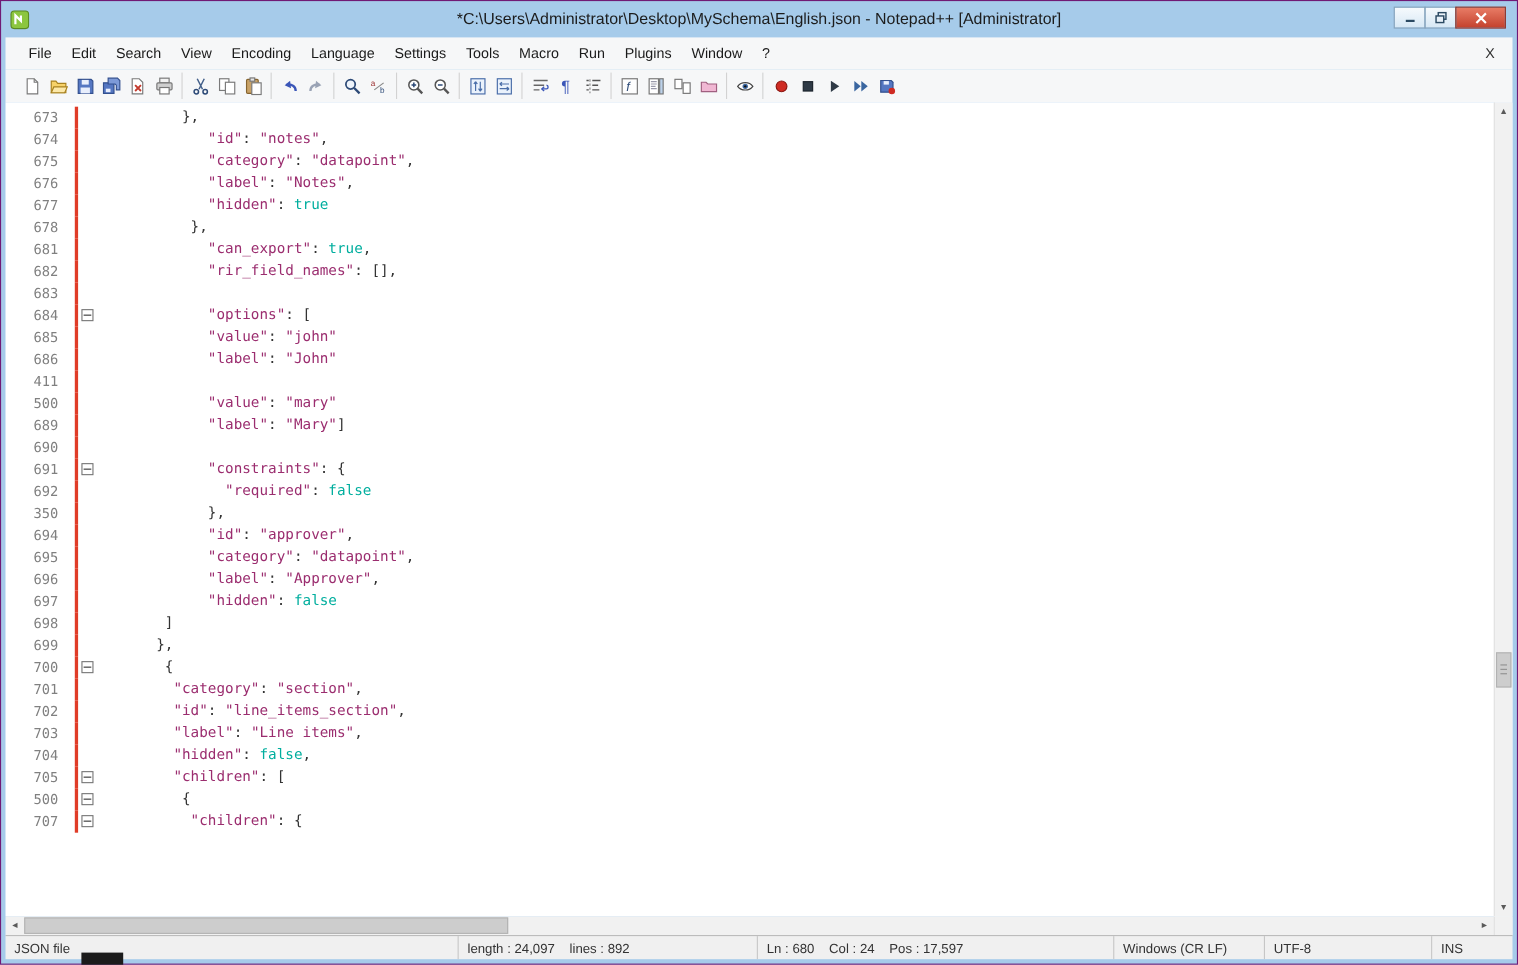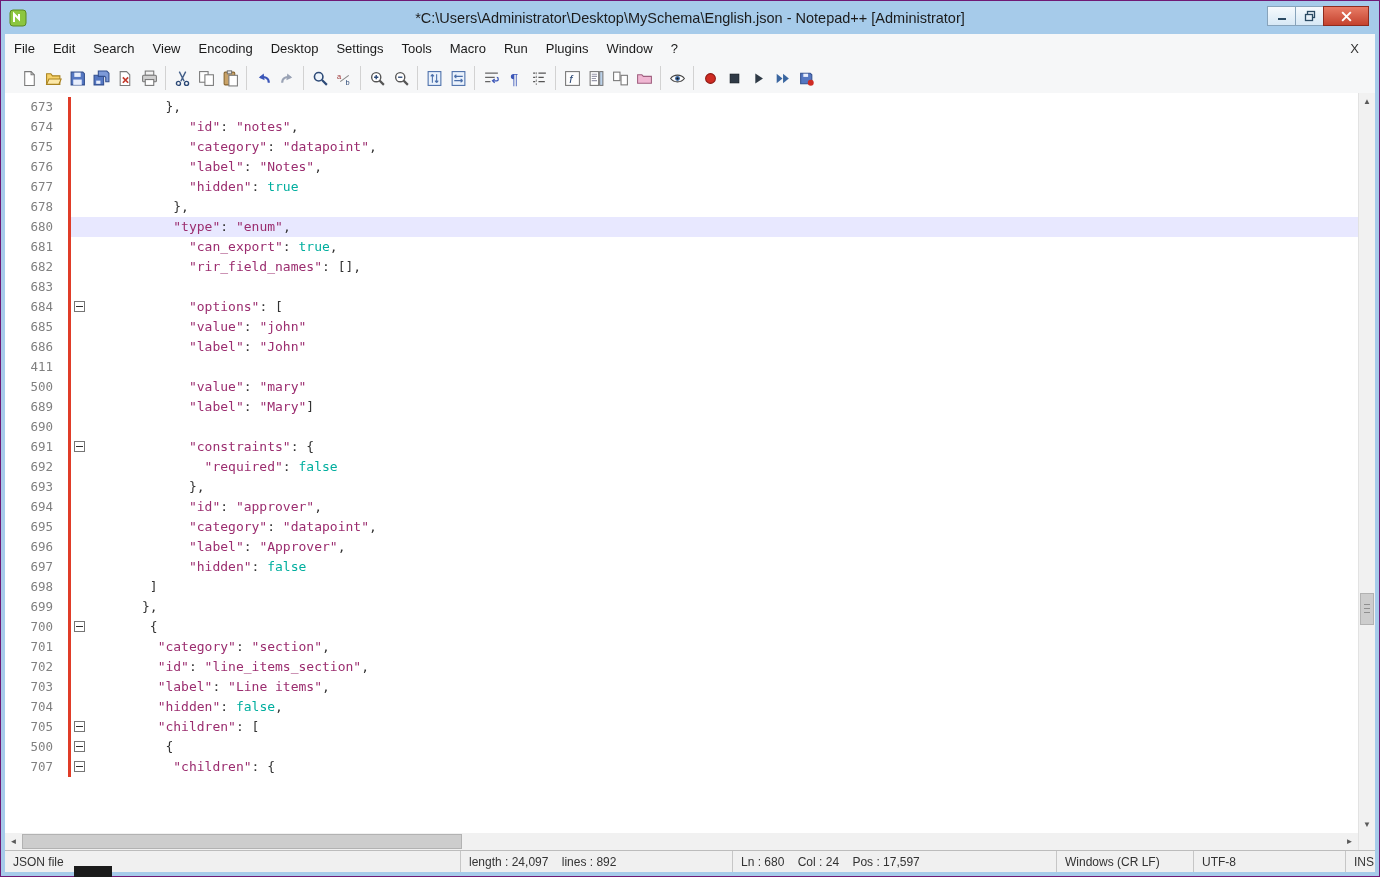--- a/index.html
+++ b/index.html
@@ -14,21 +14,21 @@
   .app-icon { margin-left:4px; width:18px; height:18px; flex:none; z-index:2; }
   .titlebar .title { position:absolute; left:0; right:0; text-align:center;
                      font-size:14.5px; color:#1c1c1c; white-space:nowrap; }
   .win-controls { position:absolute; right:6px; top:5px; display:flex; z-index:3; }
   .wbtn { width:29px; height:20px; display:flex; align-items:center; justify-content:center;
           background:linear-gradient(#f6fafd,#d7e8f5); border:1px solid #87a3bb; margin-left:-1px; }
   .wbtn.close { width:46px; background:linear-gradient(#e87c66,#c4422e); border-color:#8e2b1e; }
 
   
   .menubar { height:29px; flex:none; background:#f6f7f8; display:flex; align-items:center;
-             padding-left:0; font-size:13px; color:#1a1a1a; position:relative; }
+             padding-left:12px; font-size:13px; color:#1a1a1a; position:relative; }
   .menu-items { display:flex; }
   .menu-item { padding:4px 9px; cursor:default; }
   .menu-close { position:absolute; right:16px; font-size:13px; color:#333; }
 
   
   .toolbar { height:30px; flex:none; background:#f6f7f8; display:flex; align-items:center; padding-left:8px; }
   .tb-group { display:flex; align-items:center; padding:0 4px; }
   .tb-group + .tb-group { border-left:1px solid #d2d2d2; }
   .tb-btn { width:24px; height:24px; border:0; background:transparent; padding:0;
             display:flex; align-items:center; justify-content:center; }
@@ -75,21 +75,21 @@
   .harrow.left { left:0; } .harrow.right { right:0; }
   .hthumb { position:absolute; left:17px; width:440px; top:1px; bottom:1px;
             background:#cdcdcd; border:1px solid #b2b2b2; }
   .scroll-corner { width:17px; flex:none; background:#f1f1f1; border-left:1px solid #e2e2e2; }
 
   
   .statusbar { height:22px; flex:none; display:flex; background:#f0f0f0;
                border-top:1px solid #bcbcbc; font-size:12px; color:#333; }
   .sb { display:flex; align-items:center; padding-left:8px; border-right:1px solid #c6c6c6;
         white-space:pre; overflow:hidden; }
-  .sb.doc { width:456px; } .sb.len { width:272px; } .sb.pos { width:324px; }
+  .sb.doc { width:412px; } .sb.len { width:272px; } .sb.pos { width:324px; }
   .sb.eol { width:137px; } .sb.enc { width:152px; } .sb.ins { flex:1; border-right:none; }
 
   .taskbar-peek { position:absolute; left:74px; top:866px; width:38px; height:11px;
                   background:#1b1b1b; z-index:60; }
 </style>
 </head>
 <body>
 
 <div class="win">
 
@@ -121,21 +121,21 @@
     </span>
   </div>
 
   <div class="menubar">
     <div class="menu-items" id="menu-items">
         <div class="menu-item">File</div>
         <div class="menu-item">Edit</div>
         <div class="menu-item">Search</div>
         <div class="menu-item">View</div>
         <div class="menu-item">Encoding</div>
-        <div class="menu-item">Desktop</div>
+        <div class="menu-item">Language</div>
         <div class="menu-item">Settings</div>
         <div class="menu-item">Tools</div>
         <div class="menu-item">Macro</div>
         <div class="menu-item">Run</div>
         <div class="menu-item">Plugins</div>
         <div class="menu-item">Window</div>
         <div class="menu-item">?</div>
       </div>
     <span class="menu-close">X</span>
   </div>
@@ -413,34 +413,33 @@
 
 
   <div class="editor-wrap">
     <div class="code-area" id="code-area">
         <div class="code-row"><span class="ln">673</span><span class="chg"></span><span class="fold"></span><span class="txt">         <span class="tk-p">},</span></span></div>
         <div class="code-row"><span class="ln">674</span><span class="chg"></span><span class="fold"></span><span class="txt">            <span class="tk-s">"id"</span><span class="tk-p">: </span><span class="tk-s">"notes"</span><span class="tk-p">,</span></span></div>
         <div class="code-row"><span class="ln">675</span><span class="chg"></span><span class="fold"></span><span class="txt">            <span class="tk-s">"category"</span><span class="tk-p">: </span><span class="tk-s">"datapoint"</span><span class="tk-p">,</span></span></div>
         <div class="code-row"><span class="ln">676</span><span class="chg"></span><span class="fold"></span><span class="txt">            <span class="tk-s">"label"</span><span class="tk-p">: </span><span class="tk-s">"Notes"</span><span class="tk-p">,</span></span></div>
         <div class="code-row"><span class="ln">677</span><span class="chg"></span><span class="fold"></span><span class="txt">            <span class="tk-s">"hidden"</span><span class="tk-p">: </span><span class="tk-k">true</span></span></div>
         <div class="code-row"><span class="ln">678</span><span class="chg"></span><span class="fold"></span><span class="txt">          <span class="tk-p">},</span></span></div>
-        <div class="code-row current"><span class="ln">680</span><span class="chg"></span><span class="fold"></span><span class="txt">          <span class="tk-s">"type"</span><span class="tk-p">: </span><span class="tk-s">"enum"</span><span class="tk-p">,</span></span></div>
         <div class="code-row"><span class="ln">681</span><span class="chg"></span><span class="fold"></span><span class="txt">            <span class="tk-s">"can_export"</span><span class="tk-p">: </span><span class="tk-k">true</span><span class="tk-p">,</span></span></div>
         <div class="code-row"><span class="ln">682</span><span class="chg"></span><span class="fold"></span><span class="txt">            <span class="tk-s">"rir_field_names"</span><span class="tk-p">: [],</span></span></div>
         <div class="code-row"><span class="ln">683</span><span class="chg"></span><span class="fold"></span><span class="txt"></span></div>
         <div class="code-row"><span class="ln">684</span><span class="chg"></span><span class="fold"><span class="fold-box"></span></span><span class="txt">            <span class="tk-s">"options"</span><span class="tk-p">: [</span></span></div>
         <div class="code-row"><span class="ln">685</span><span class="chg"></span><span class="fold"></span><span class="txt">            <span class="tk-s">"value"</span><span class="tk-p">: </span><span class="tk-s">"john"</span></span></div>
         <div class="code-row"><span class="ln">686</span><span class="chg"></span><span class="fold"></span><span class="txt">            <span class="tk-s">"label"</span><span class="tk-p">: </span><span class="tk-s">"John"</span></span></div>
         <div class="code-row"><span class="ln">411</span><span class="chg"></span><span class="fold"></span><span class="txt"></span></div>
         <div class="code-row"><span class="ln">500</span><span class="chg"></span><span class="fold"></span><span class="txt">            <span class="tk-s">"value"</span><span class="tk-p">: </span><span class="tk-s">"mary"</span></span></div>
         <div class="code-row"><span class="ln">689</span><span class="chg"></span><span class="fold"></span><span class="txt">            <span class="tk-s">"label"</span><span class="tk-p">: </span><span class="tk-s">"Mary"</span><span class="tk-p">]</span></span></div>
         <div class="code-row"><span class="ln">690</span><span class="chg"></span><span class="fold"></span><span class="txt"></span></div>
         <div class="code-row"><span class="ln">691</span><span class="chg"></span><span class="fold"><span class="fold-box"></span></span><span class="txt">            <span class="tk-s">"constraints"</span><span class="tk-p">: {</span></span></div>
         <div class="code-row"><span class="ln">692</span><span class="chg"></span><span class="fold"></span><span class="txt">              <span class="tk-s">"required"</span><span class="tk-p">: </span><span class="tk-k">false</span></span></div>
-        <div class="code-row"><span class="ln">693</span><span class="chg"></span><span class="fold"></span><span class="txt">            <span class="tk-p">},</span></span></div>
+        <div class="code-row"><span class="ln">350</span><span class="chg"></span><span class="fold"></span><span class="txt">            <span class="tk-p">},</span></span></div>
         <div class="code-row"><span class="ln">694</span><span class="chg"></span><span class="fold"></span><span class="txt">            <span class="tk-s">"id"</span><span class="tk-p">: </span><span class="tk-s">"approver"</span><span class="tk-p">,</span></span></div>
         <div class="code-row"><span class="ln">695</span><span class="chg"></span><span class="fold"></span><span class="txt">            <span class="tk-s">"category"</span><span class="tk-p">: </span><span class="tk-s">"datapoint"</span><span class="tk-p">,</span></span></div>
         <div class="code-row"><span class="ln">696</span><span class="chg"></span><span class="fold"></span><span class="txt">            <span class="tk-s">"label"</span><span class="tk-p">: </span><span class="tk-s">"Approver"</span><span class="tk-p">,</span></span></div>
         <div class="code-row"><span class="ln">697</span><span class="chg"></span><span class="fold"></span><span class="txt">            <span class="tk-s">"hidden"</span><span class="tk-p">: </span><span class="tk-k">false</span></span></div>
         <div class="code-row"><span class="ln">698</span><span class="chg"></span><span class="fold"></span><span class="txt">       <span class="tk-p">]</span></span></div>
         <div class="code-row"><span class="ln">699</span><span class="chg"></span><span class="fold"></span><span class="txt">      <span class="tk-p">},</span></span></div>
         <div class="code-row"><span class="ln">700</span><span class="chg"></span><span class="fold"><span class="fold-box"></span></span><span class="txt">       <span class="tk-p">{</span></span></div>
         <div class="code-row"><span class="ln">701</span><span class="chg"></span><span class="fold"></span><span class="txt">        <span class="tk-s">"category"</span><span class="tk-p">: </span><span class="tk-s">"section"</span><span class="tk-p">,</span></span></div>
         <div class="code-row"><span class="ln">702</span><span class="chg"></span><span class="fold"></span><span class="txt">        <span class="tk-s">"id"</span><span class="tk-p">: </span><span class="tk-s">"line_items_section"</span><span class="tk-p">,</span></span></div>
         <div class="code-row"><span class="ln">703</span><span class="chg"></span><span class="fold"></span><span class="txt">        <span class="tk-s">"label"</span><span class="tk-p">: </span><span class="tk-s">"Line items"</span><span class="tk-p">,</span></span></div>

